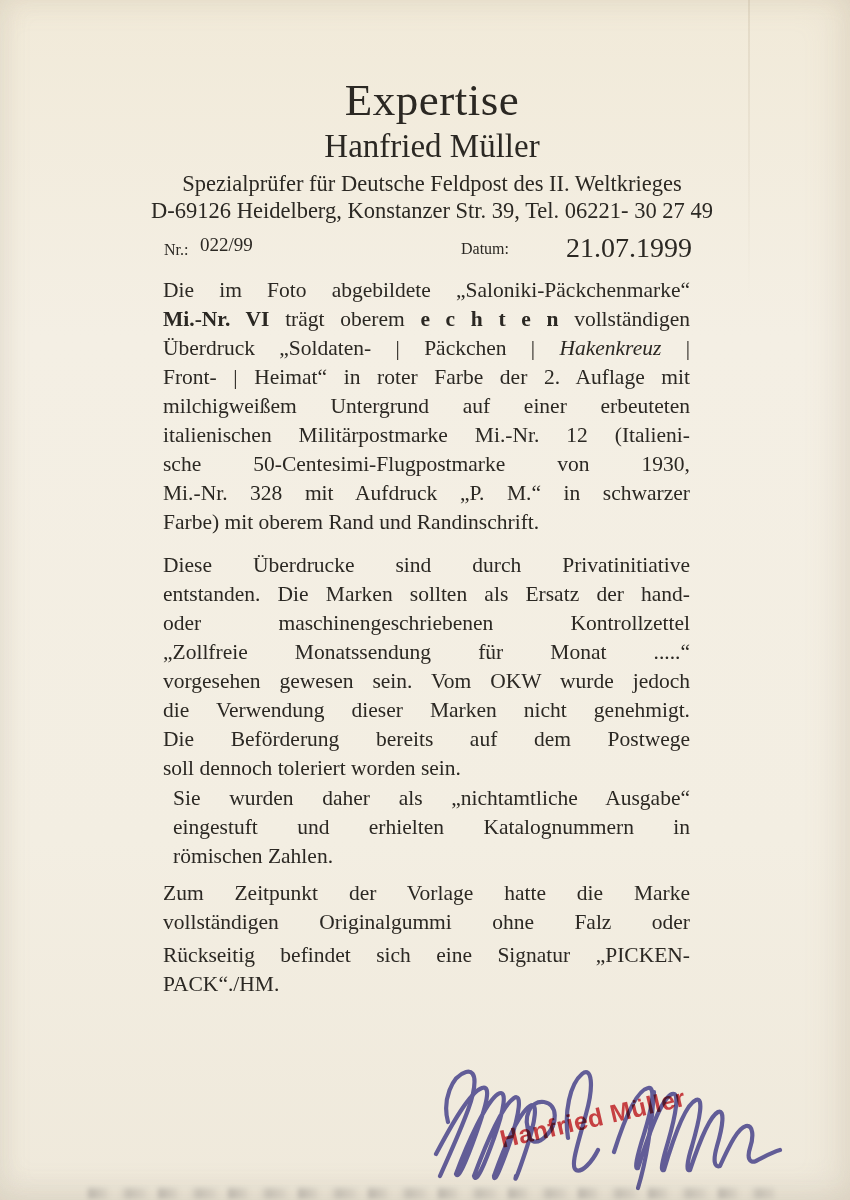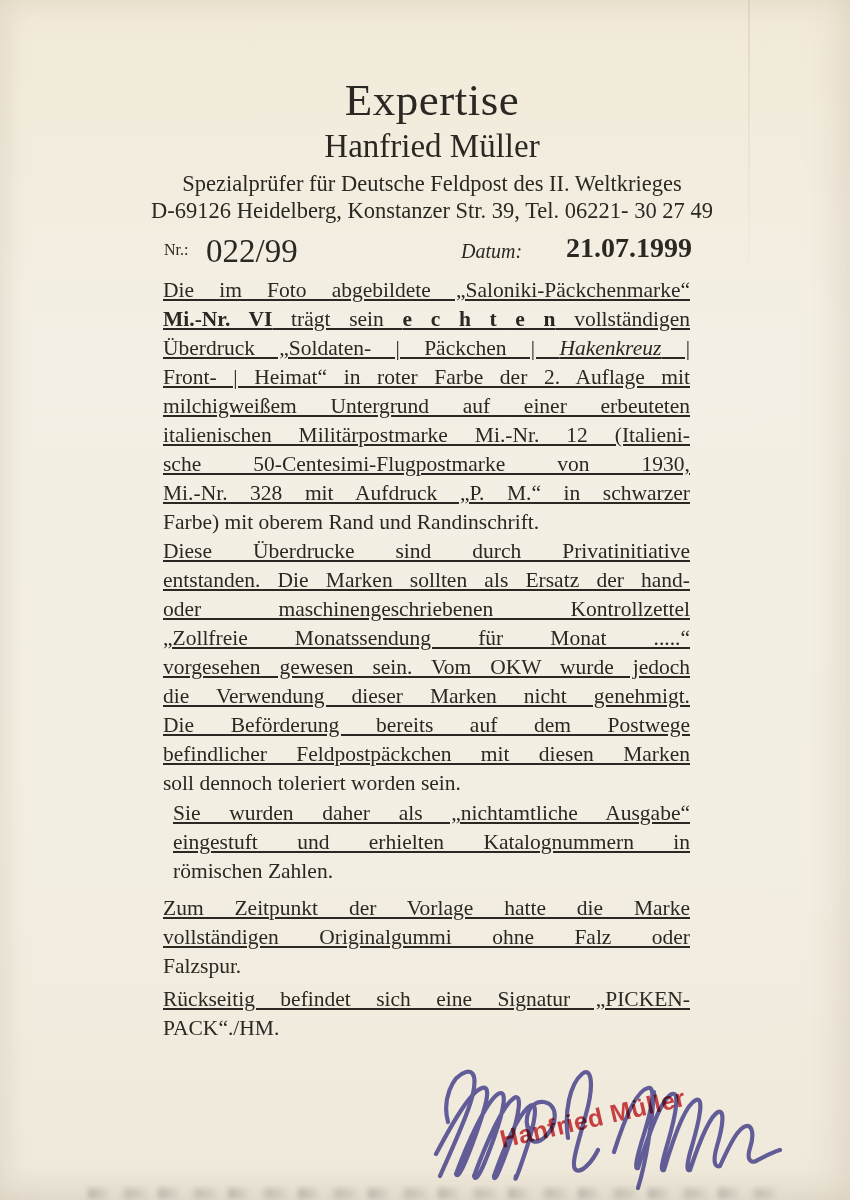--- a/index.html
+++ b/index.html
@@ -24,28 +24,28 @@
   
   .header { position:absolute; top:76px; left:0; width:100%; text-align:center;
             transform:translateX(7px); }
   .title  { font-size:45px; line-height:48px; font-weight:400; letter-spacing:.5px; }
   .name   { font-size:33px; line-height:38px; margin-top:3px; font-weight:400; }
   .sub1   { font-size:22.5px; line-height:27px; margin-top:5px; }
   .sub2   { font-size:22.5px; line-height:27px; }
   
   .meta span { position:absolute; line-height:1; white-space:nowrap; }
   .nr-label    { left:164px; top:242px; font-size:16px; }
-  .nr-value    { left:206px; top:235px; font-size:33px; }
-  .datum-label { left:461px; top:241px; font-size:20px;font-style:italic; }
-  .datum-value { left:566px; top:234px; font-size:28px;font-weight:bold; }
+  .nr-value    { left:200px; top:235px; font-size:19px; }
+  .datum-label { left:461px; top:241px; font-size:16px; }
+  .datum-value { left:566px; top:234px; font-size:28px; }
   
   .body { position:absolute; top:276px; left:163px; width:527px;
           font-size:21.5px; line-height:29px; }
   .line { text-align:justify; text-align-last:left; }
-  .line.just { text-align-last:justify;text-decoration:underline; }
+  .line.just { text-align-last:justify; }
   .seg-b { font-weight:700; }
   .seg-i { font-style:italic; }
   
   .sig { position:absolute; left:418px; top:1058px; width:390px; height:142px; }
   .sig svg { position:absolute; left:0; top:0; mix-blend-mode:multiply; opacity:.92; }
   .stamp {
     position:absolute; left:80px; top:46px;
     transform:rotate(-13deg);
     font-family:"Liberation Sans", sans-serif;
     font-weight:700; font-size:25px; letter-spacing:.5px;
@@ -78,49 +78,47 @@
   <div class="meta">
     <span class="nr-label">Nr.:</span>
     <span class="nr-value">022/99</span>
     <span class="datum-label">Datum:</span>
     <span class="datum-value">21.07.1999</span>
   </div>
 
   <div class="body">
       <div class="para" style="margin-top: 0px;">
         <div class="line just"><span>Die im Foto abgebildete „Saloniki-Päckchenmarke“</span></div>
-        <div class="line just"><span class="seg-b">Mi.-Nr. VI</span><span> trägt sein </span><span class="seg-b">e c h t e n</span><span> vollständigen</span></div>
+        <div class="line just"><span class="seg-b">Mi.-Nr. VI</span><span> trägt oberem </span><span class="seg-b">e c h t e n</span><span> vollständigen</span></div>
         <div class="line just"><span>Überdruck „Soldaten- | Päckchen | </span><span class="seg-i">Hakenkreuz</span><span> |</span></div>
         <div class="line just"><span>Front- | Heimat“ in roter Farbe der 2. Auflage mit</span></div>
         <div class="line just"><span>milchigweißem Untergrund auf einer erbeuteten</span></div>
         <div class="line just"><span>italienischen Militärpostmarke Mi.-Nr. 12 (Italieni-</span></div>
         <div class="line just"><span>sche 50-Centesimi-Flugpostmarke von 1930,</span></div>
         <div class="line just"><span>Mi.-Nr. 328 mit Aufdruck „P. M.“ in schwarzer</span></div>
         <div class="line"><span>Farbe) mit oberem Rand und Randinschrift.</span></div>
       </div>
-      <div class="para" style="">
+      <div class="para" style="margin-top: 14px;">
         <div class="line just"><span>Diese Überdrucke sind durch Privatinitiative</span></div>
         <div class="line just"><span>entstanden. Die Marken sollten als Ersatz der hand-</span></div>
         <div class="line just"><span>oder maschinengeschriebenen Kontrollzettel</span></div>
         <div class="line just"><span>„Zollfreie Monatssendung für Monat .....“</span></div>
         <div class="line just"><span>vorgesehen gewesen sein. Vom OKW wurde jedoch</span></div>
         <div class="line just"><span>die Verwendung dieser Marken nicht genehmigt.</span></div>
         <div class="line just"><span>Die Beförderung bereits auf dem Postwege</span></div>
-        <div class="line just"><span>befindlicher Feldpostpäckchen mit diesen Marken</span></div>
         <div class="line"><span>soll dennoch toleriert worden sein.</span></div>
       </div>
       <div class="para" style="margin-top: 1px; margin-left: 10px;">
         <div class="line just"><span>Sie wurden daher als „nichtamtliche Ausgabe“</span></div>
         <div class="line just"><span>eingestuft und erhielten Katalognummern in</span></div>
         <div class="line"><span>römischen Zahlen.</span></div>
       </div>
       <div class="para" style="margin-top: 8px;">
         <div class="line just"><span>Zum Zeitpunkt der Vorlage hatte die Marke</span></div>
         <div class="line just"><span>vollständigen Originalgummi ohne Falz oder</span></div>
-        <div class="line"><span>Falzspur.</span></div>
       </div>
       <div class="para" style="margin-top: 4px;">
         <div class="line just"><span>Rückseitig befindet sich eine Signatur „PICKEN-</span></div>
         <div class="line"><span>PACK“./HM.</span></div>
       </div>
     </div>
 
   <div class="sig">
     <svg width="390" height="142" viewBox="0 0 390 142">
       <g fill="none" stroke="#5b58a8" stroke-width="4.2" stroke-linecap="round" stroke-linejoin="round">

